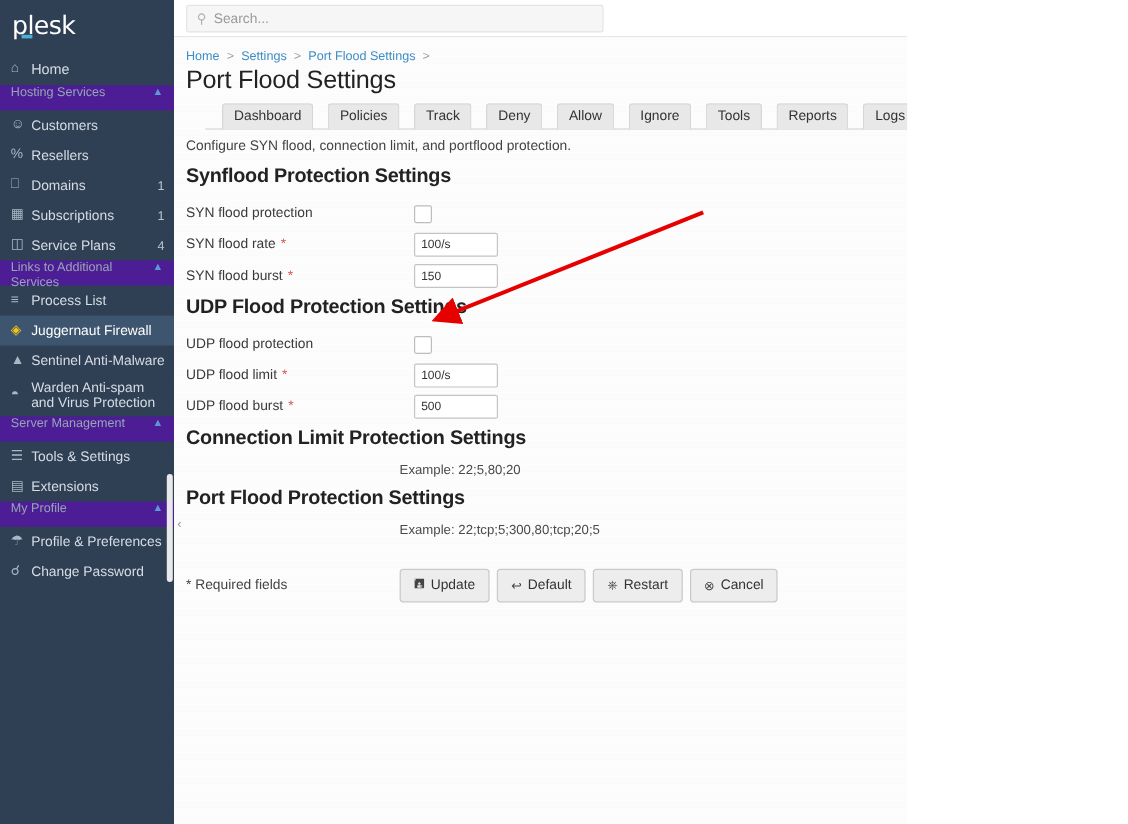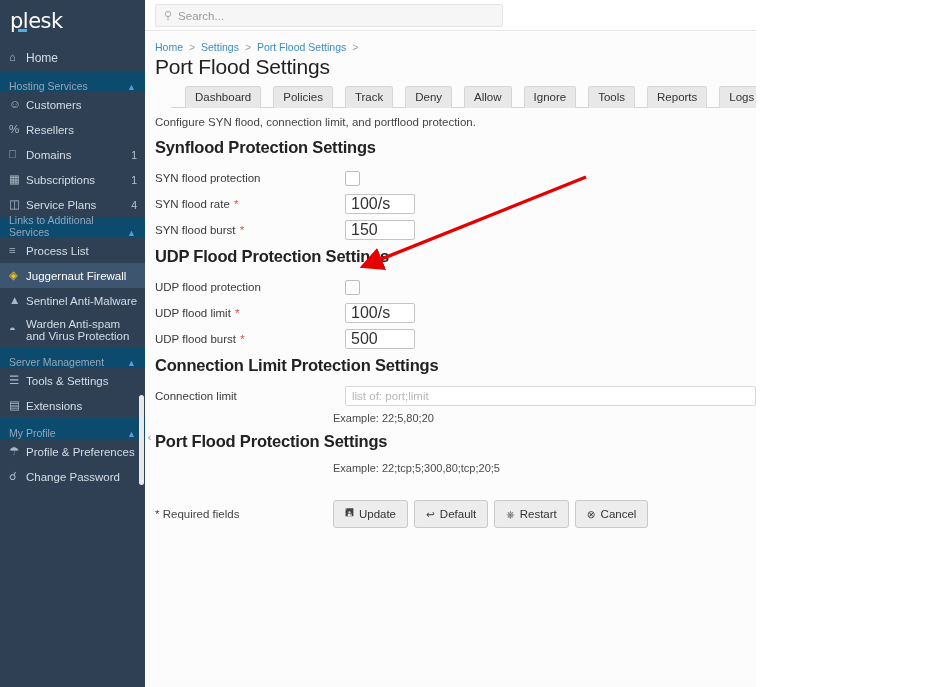--- a/index.html
+++ b/index.html
@@ -41,23 +41,23 @@
     font-size: 11.5px; color: #aab7c5; line-height: 1;
   }
   .nav-item .lbl { flex: 1 1 auto; overflow: hidden; }
   .nav-item .badge { font-size: 10.5px; color: #b9c4d1; padding-left: 4px; }
   .nav-item.active { background: #3d556e; color: #ffffff; }
   .nav-item.active .ico { color: #f0c419; }
   .nav-item.tall { height: 34px; align-items: center; }
   .nav-item.tall .lbl { line-height: 12px; white-space: normal; }
   .nav-item.home { height: 27px; font-size: 12px; }
   .sec-head {
-    display: flex; align-items: flex-end; justify-content: space-between;
+    display: flex; align-items: flex-start; justify-content: space-between;
     height: 21px; padding: 0 9px;
-    background: #0c4a6e; color: #97a5b5;
+    background: #4c1d95; color: #97a5b5;
     font-size: 10.5px; cursor: pointer;
   }
   .sec-head .chev { color: #5b9bd5; font-size: 9px; }
   .sb-scroll {
     position: absolute; right: 1px; top: 395px;
     width: 5px; height: 90px; background: #e9e9e9; border-radius: 3px;
   }
   .collapse-handle {
     position: absolute; left: 145px; top: 428px;
     width: 9px; height: 18px; color: #8a97a6; font-size: 11px;
@@ -131,21 +131,21 @@
     flex: 0 0 178px; font-size: 11.5px; color: #3a3a3a;
   }
   .req { color: #d9534f; padding-left: 1px; }
   .chk {
     width: 15px; height: 15px; background: #ffffff;
     border: 1px solid #bdbdbd; border-radius: 2px; cursor: pointer;
   }
   .tin {
     width: 70px; height: 20px;
     border: 1px solid #c4c4c4; background: #ffffff; border-radius: 2px;
-    font-size: 16px; color: #333; padding: 0 5px; outline: none;
+    font-size: 10px; color: #333; padding: 0 5px; outline: none;
     font-family: "Liberation Sans", sans-serif;
   }
   .wide-in {
     width: 900px; height: 20px;
     border: 1px solid #d8d8d8; background: #ffffff; border-radius: 2px;
     font-size: 11.5px; color: #333; padding: 0 6px; outline: none;
     font-family: "Liberation Sans", sans-serif;
   }
   .wide-in::placeholder { color: #b6b6b6; }
   .tagbox {
@@ -341,24 +341,20 @@
         <div class="frow">
           <div class="flabel"><span>UDP flood limit</span><span class="req"> *</span></div>
           <input class="tin" value="100/s" style="">
         </div>
         <div class="frow">
           <div class="flabel"><span>UDP flood burst</span><span class="req"> *</span></div>
           <input class="tin" value="500" style="">
         </div>
 
         <div class="sec-title">Connection Limit Protection Settings</div>
-        <div class="frow">
-          <div class="flabel">Connection limit</div>
-          <input class="wide-in" placeholder="list of: port;limit" style="">
-        </div>
         <div class="hint">Example: 22;5,80;20</div>
 
         <div class="sec-title">Port Flood Protection Settings</div>
         <div class="hint">Example: 22;tcp;5;300,80;tcp;20;5</div>
 
         <div class="footer">
           <div class="reqnote">
             <span>*</span>
             <span>Required fields</span>
           </div>

